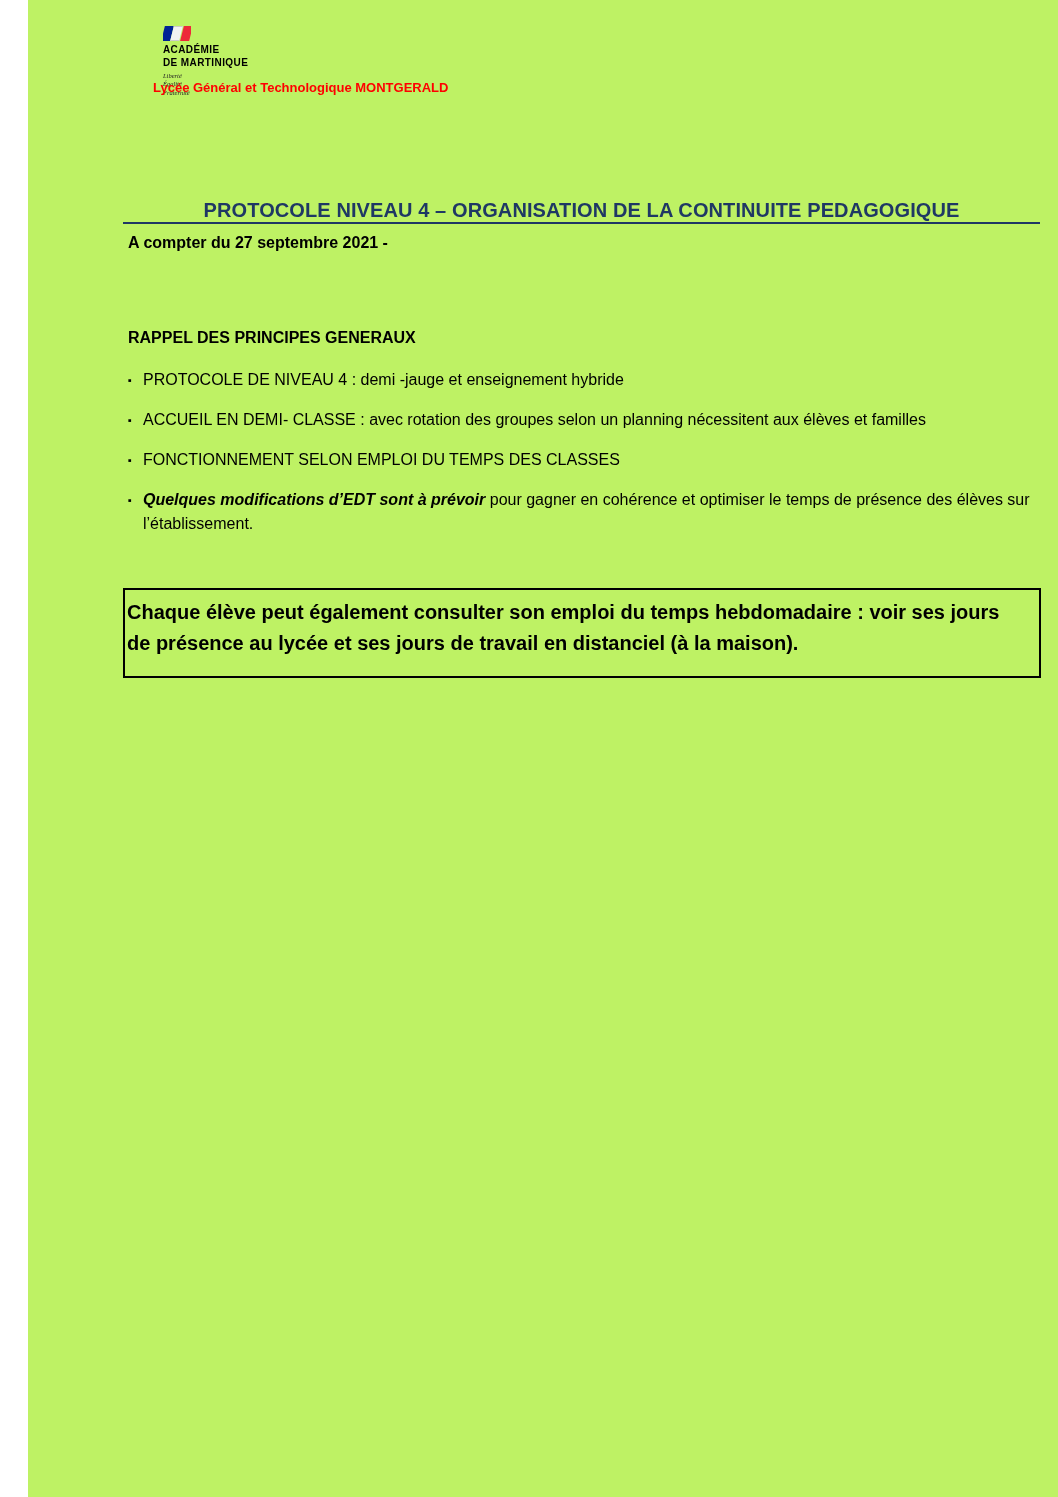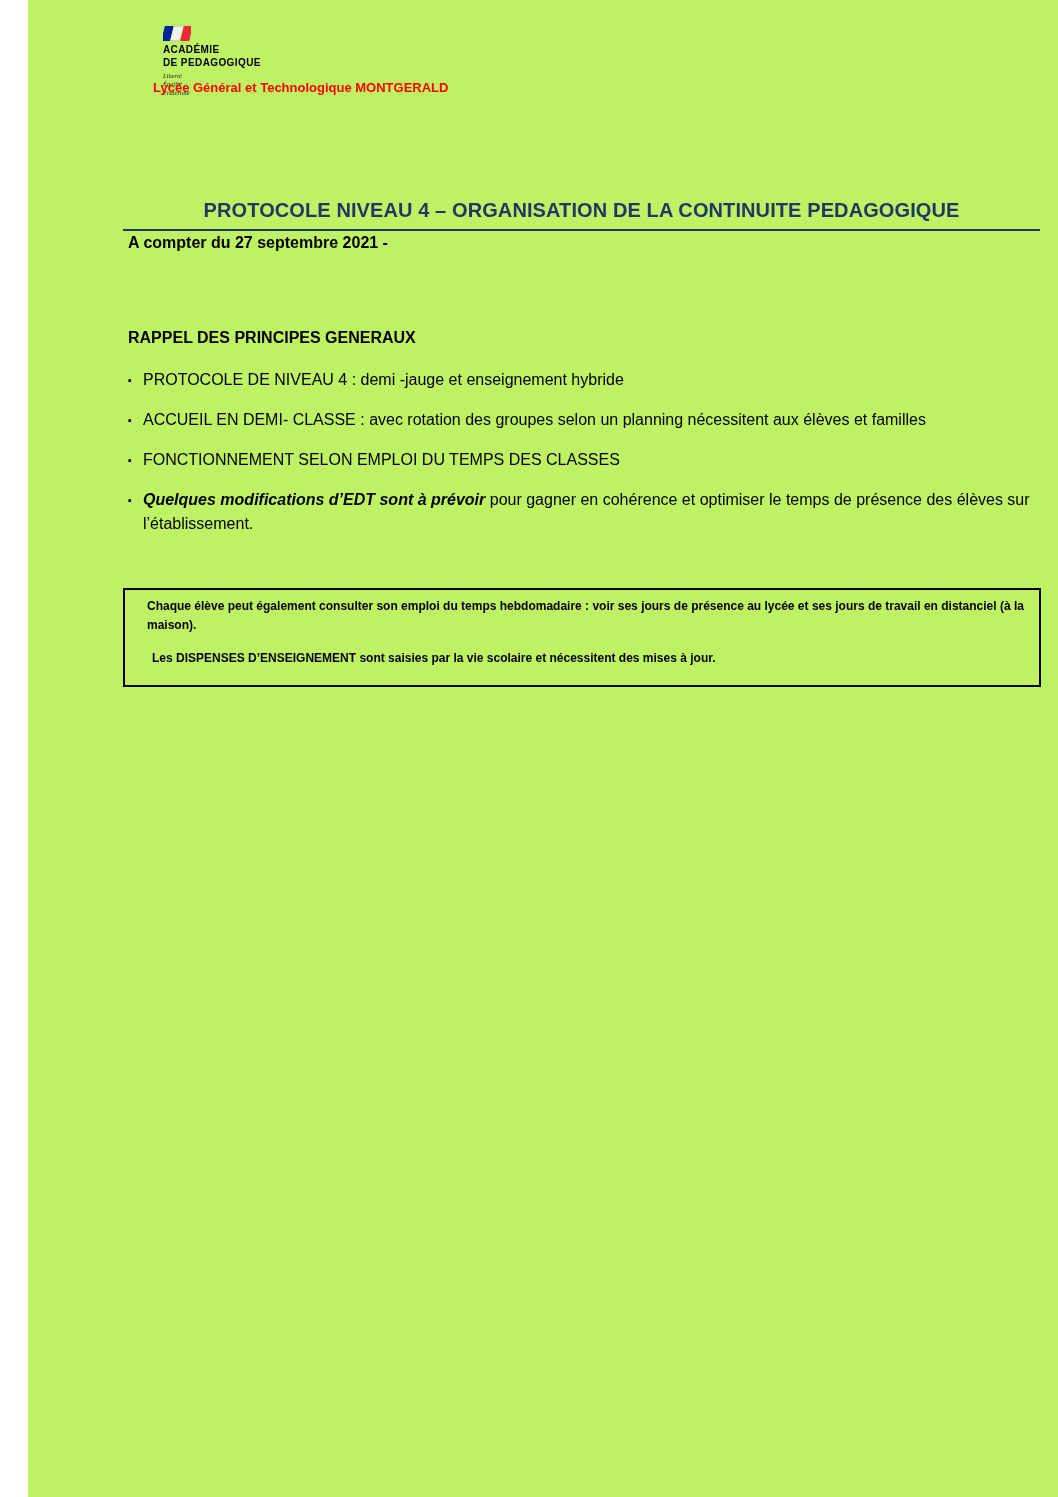--- a/index.html
+++ b/index.html
@@ -66,21 +66,20 @@
   }
 
   
   .title-wrap {
     position: absolute;
     left: 95px;
     top: 199px;
     width: 917px;
     text-align: center;
     border-bottom: 2px solid #1F3864;
-    padding-bottom: 7px;
   }
   .title {
     color: #1F3864;
     font-weight: bold;
     font-size: 20px;
     letter-spacing: 0.1px;
   }
 
   
   .date-line {
@@ -119,42 +118,42 @@
   .bullet-text { flex: 1; }
   .bullet-lead { font-weight: bold; font-style: italic; }
 
   
   .notice-box {
     position: absolute;
     left: 95px;
     top: 588px;
     width: 918px;
     border: 2px solid #000000;
-    padding: 7px 12px 2px 22px;
+    padding: 7px 12px 2px 2px;
     font-weight: bold;
-    font-size: 12px;
+    font-size: 20px;
     line-height: 1.55;
   }
   .notice-box p { margin: 0 0 15px 0; }
   .notice-box p.indented { padding-left: 5px; }
 </style>
 </head>
 <body>
 
 <div class="page">
 
   <div class="logo-block">
     <div class="flag">
       <span class="flag-blue"></span>
         <span class="flag-white"></span>
         <span class="flag-red"></span>
     </div>
     <div class="academy-name">
       <div>ACADÉMIE</div>
-      <div>DE PEDAGOGIQUE</div>
+      <div>DE MARTINIQUE</div>
     </div>
     <div class="motto">
       <div>Liberté</div>
       <div>Égalité</div>
       <div>Fraternité</div>
     </div>
   </div>
 
   <div class="school-name">Lycée Général et Technologique MONTGERALD</div>
 
@@ -185,16 +184,15 @@
 
     <div class="bullet-item">
       <span class="bullet-marker">▪</span>
       <span class="bullet-text"><span class="bullet-lead">Quelques modifications d’EDT sont à prévoir</span><span> pour gagner en cohérence et optimiser le temps de présence des élèves sur l’établissement.</span></span>
     </div>
 
   </div>
 
   <div class="notice-box">
     <p>Chaque élève peut également consulter son emploi du temps hebdomadaire : voir  ses jours de présence au lycée et ses jours de travail en distanciel (à la maison).</p>
-    <p class="indented">Les DISPENSES D’ENSEIGNEMENT sont saisies par la vie scolaire et nécessitent des mises à jour.</p>
   </div>
 
 </div>
 
 </body></html>

